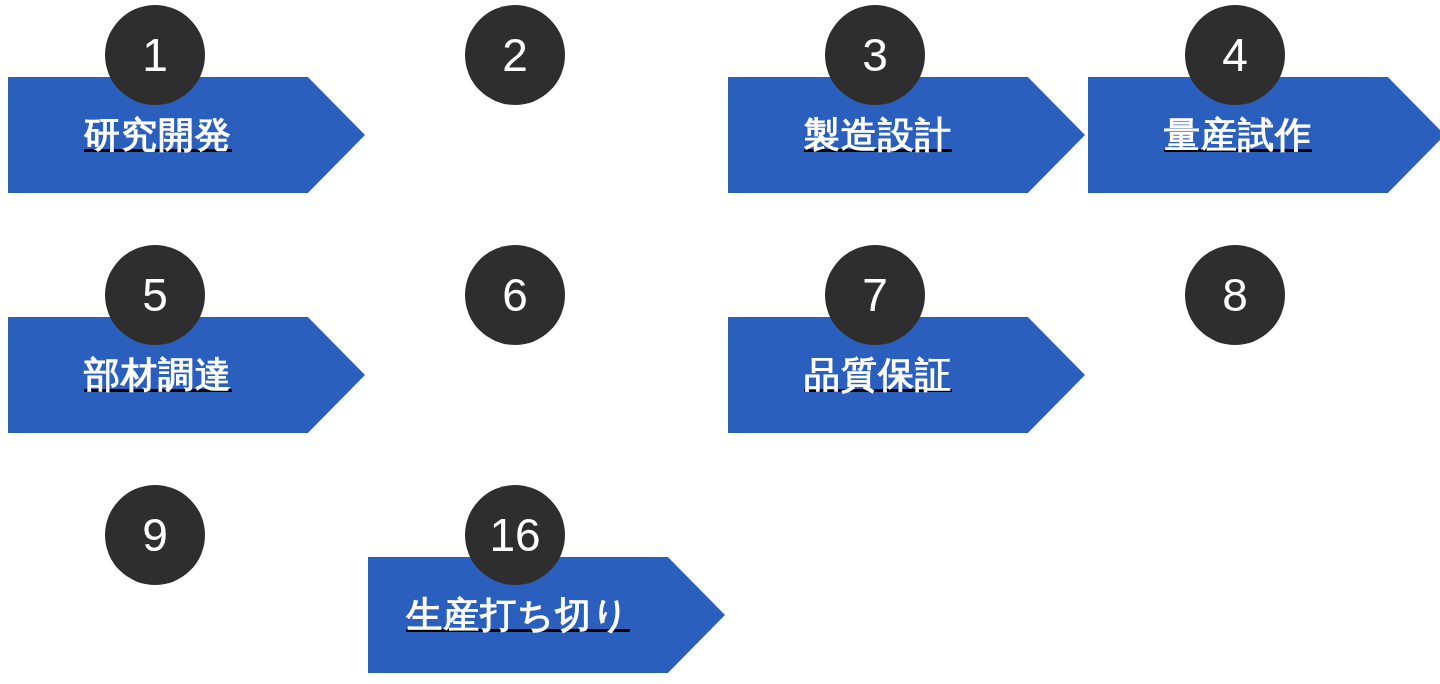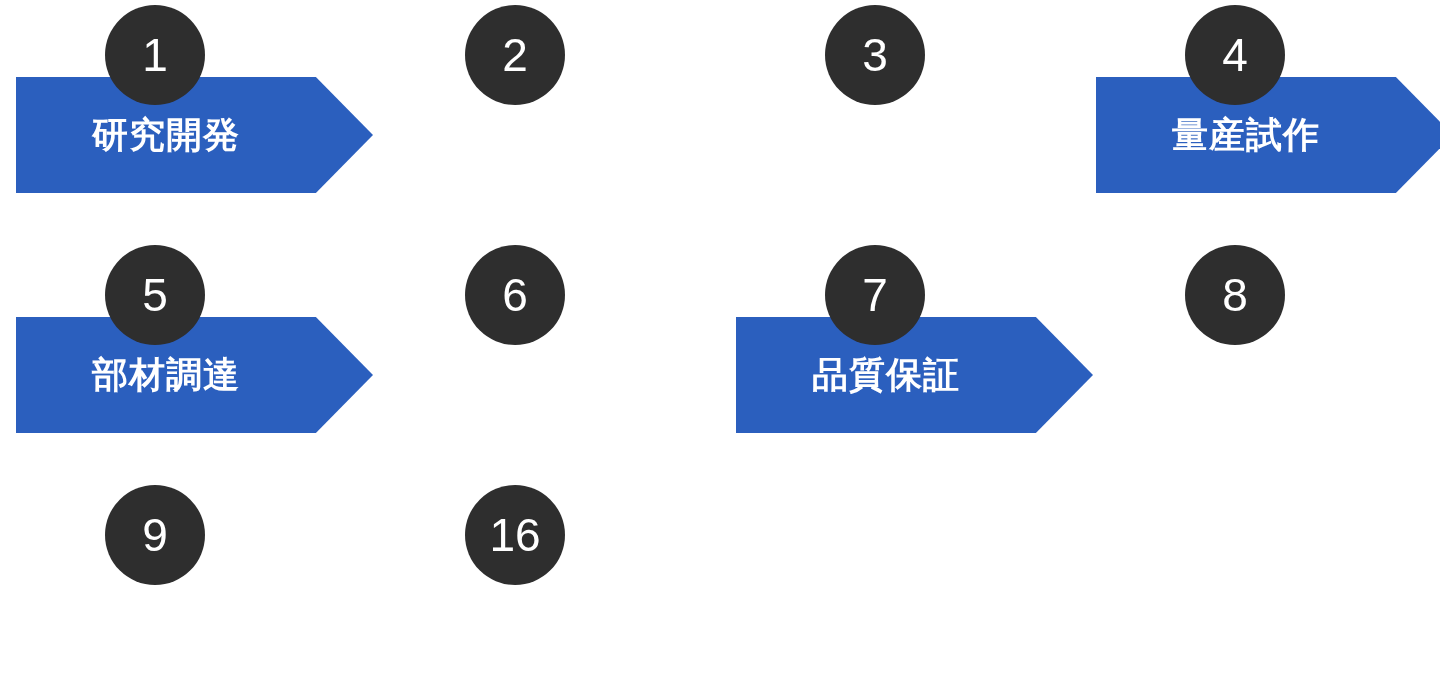--- a/index.html
+++ b/index.html
@@ -18,27 +18,28 @@
     grid-template-columns:repeat(4,360px);
     grid-auto-rows:240px;
     background:var(--bg);
   }
   .step{
     position:relative;
     width:360px;height:240px;
   }
   .arrow{
     position:absolute;
-    left:16px;top:77px;
+    left:8px;top:77px;
     width:357px;height:116px;
     background:var(--blue);
     clip-path:polygon(0 0,84% 0,100% 50%,84% 100%,0 100%);
     display:flex;
     align-items:center;
     z-index:1;
+    text-decoration:underline;
   }
   .arrow-label{
     display:block;
     width:300px;
     text-align:center;
     color:var(--text);
     font-size:36px;
     font-weight:700;
     letter-spacing:1px;
     line-height:1;
@@ -77,20 +78,23 @@
   <div class="step">
     <div class="badge">
       <span class="badge-num">2</span>
     </div>
   </div>
 
   <div class="step">
     <div class="badge">
       <span class="badge-num">3</span>
     </div>
+    <div class="arrow">
+      <span class="arrow-label">製造設計</span>
+    </div>
   </div>
 
   <div class="step">
     <div class="badge">
       <span class="badge-num">4</span>
     </div>
     <div class="arrow">
       <span class="arrow-label">量産試作</span>
     </div>
   </div>
@@ -128,14 +132,17 @@
   <div class="step">
     <div class="badge">
       <span class="badge-num">9</span>
     </div>
   </div>
 
   <div class="step">
     <div class="badge">
       <span class="badge-num">16</span>
     </div>
+    <div class="arrow">
+      <span class="arrow-label">生産打ち切り</span>
+    </div>
   </div>
 </div>
 
 </body></html>

